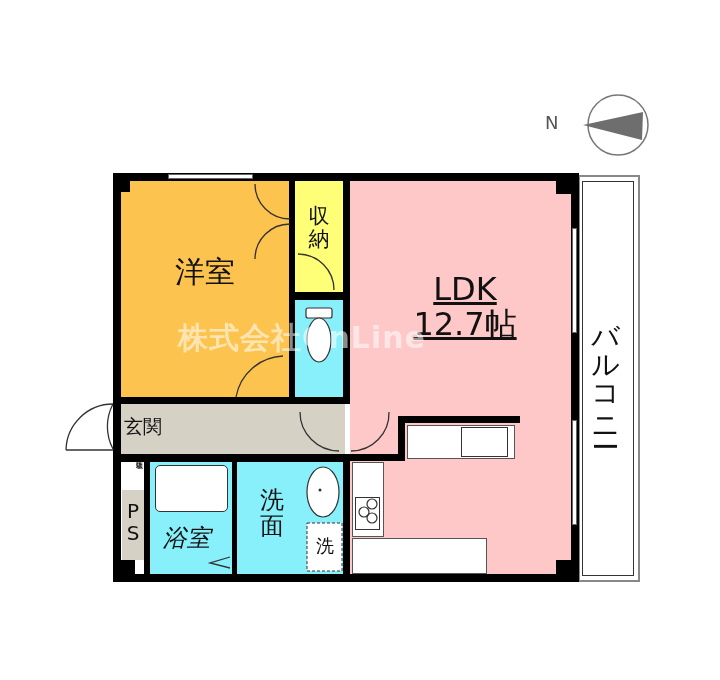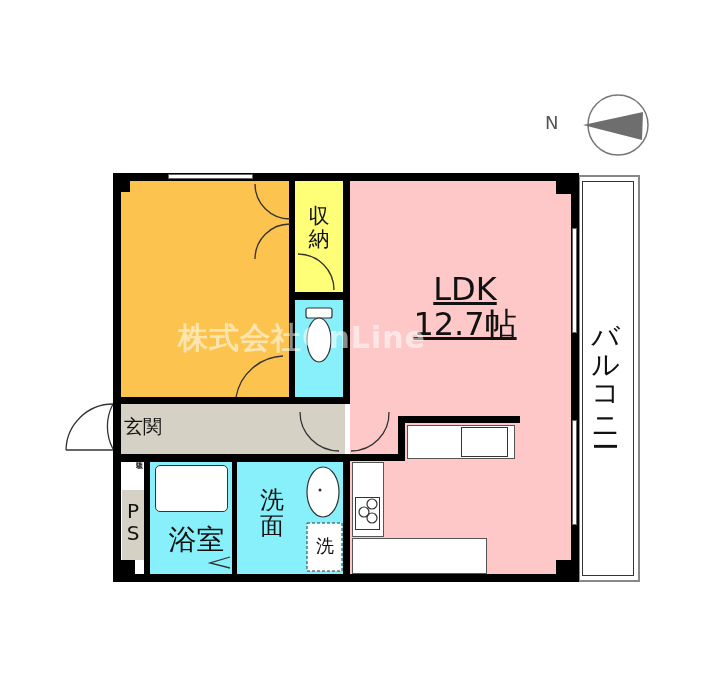--- a/index.html
+++ b/index.html
@@ -92,36 +92,37 @@
   <g fill="none" stroke="#333" stroke-width="1.2">
     <circle cx="372" cy="504" r="5"></circle>
     <circle cx="364" cy="512" r="5"></circle>
     <circle cx="372" cy="518" r="5"></circle>
   </g>
 
   <rect x="307" y="523" width="35" height="48" fill="#fff" stroke="#333" stroke-width="1" stroke-dasharray="3,2"></rect>
 </svg>
 
 <div class="abs label" style="left:140px;top:255px;width:130px;font-size:30px;">
+  <div>洋室</div>
 </div>
 <div class="abs label" style="left:300px;top:205px;width:38px;font-size:21px;">
   <div>収</div>
   <div>納</div>
 </div>
 <div class="abs label" style="left:390px;top:272px;width:150px;font-size:32px;text-decoration:underline;">
   <div>LDK</div>
   <div>12.7帖</div>
 </div>
 <div class="abs label" style="left:590px;top:305px;width:30px;font-size:28px;writing-mode:vertical-rl;">バルコニー</div>
 <div class="abs label" style="left:124px;top:416px;font-size:19px;">玄関</div>
 <div class="abs label" style="left:124px;top:456px;width:18px;font-size:7px;writing-mode:vertical-rl;">下駄箱</div>
 <div class="abs label" style="left:122px;top:500px;width:22px;font-size:20px;">
   <div>P</div>
   <div>S</div>
 </div>
-<div class="abs label" style="left:159px;top:525px;width:75px;font-size:28px;">浴室</div>
+<div class="abs label" style="left:149px;top:525px;width:75px;font-size:24px;font-style:italic;">浴室</div>
 <div class="abs label" style="left:250px;top:487px;width:44px;font-size:24px;">
   <div>洗</div>
   <div>面</div>
 </div>
 <div class="abs label" style="left:308px;top:536px;width:34px;font-size:18px;">洗</div>
 
 <div class="watermark">株式会社OnLine</div>
 
 </body></html>

